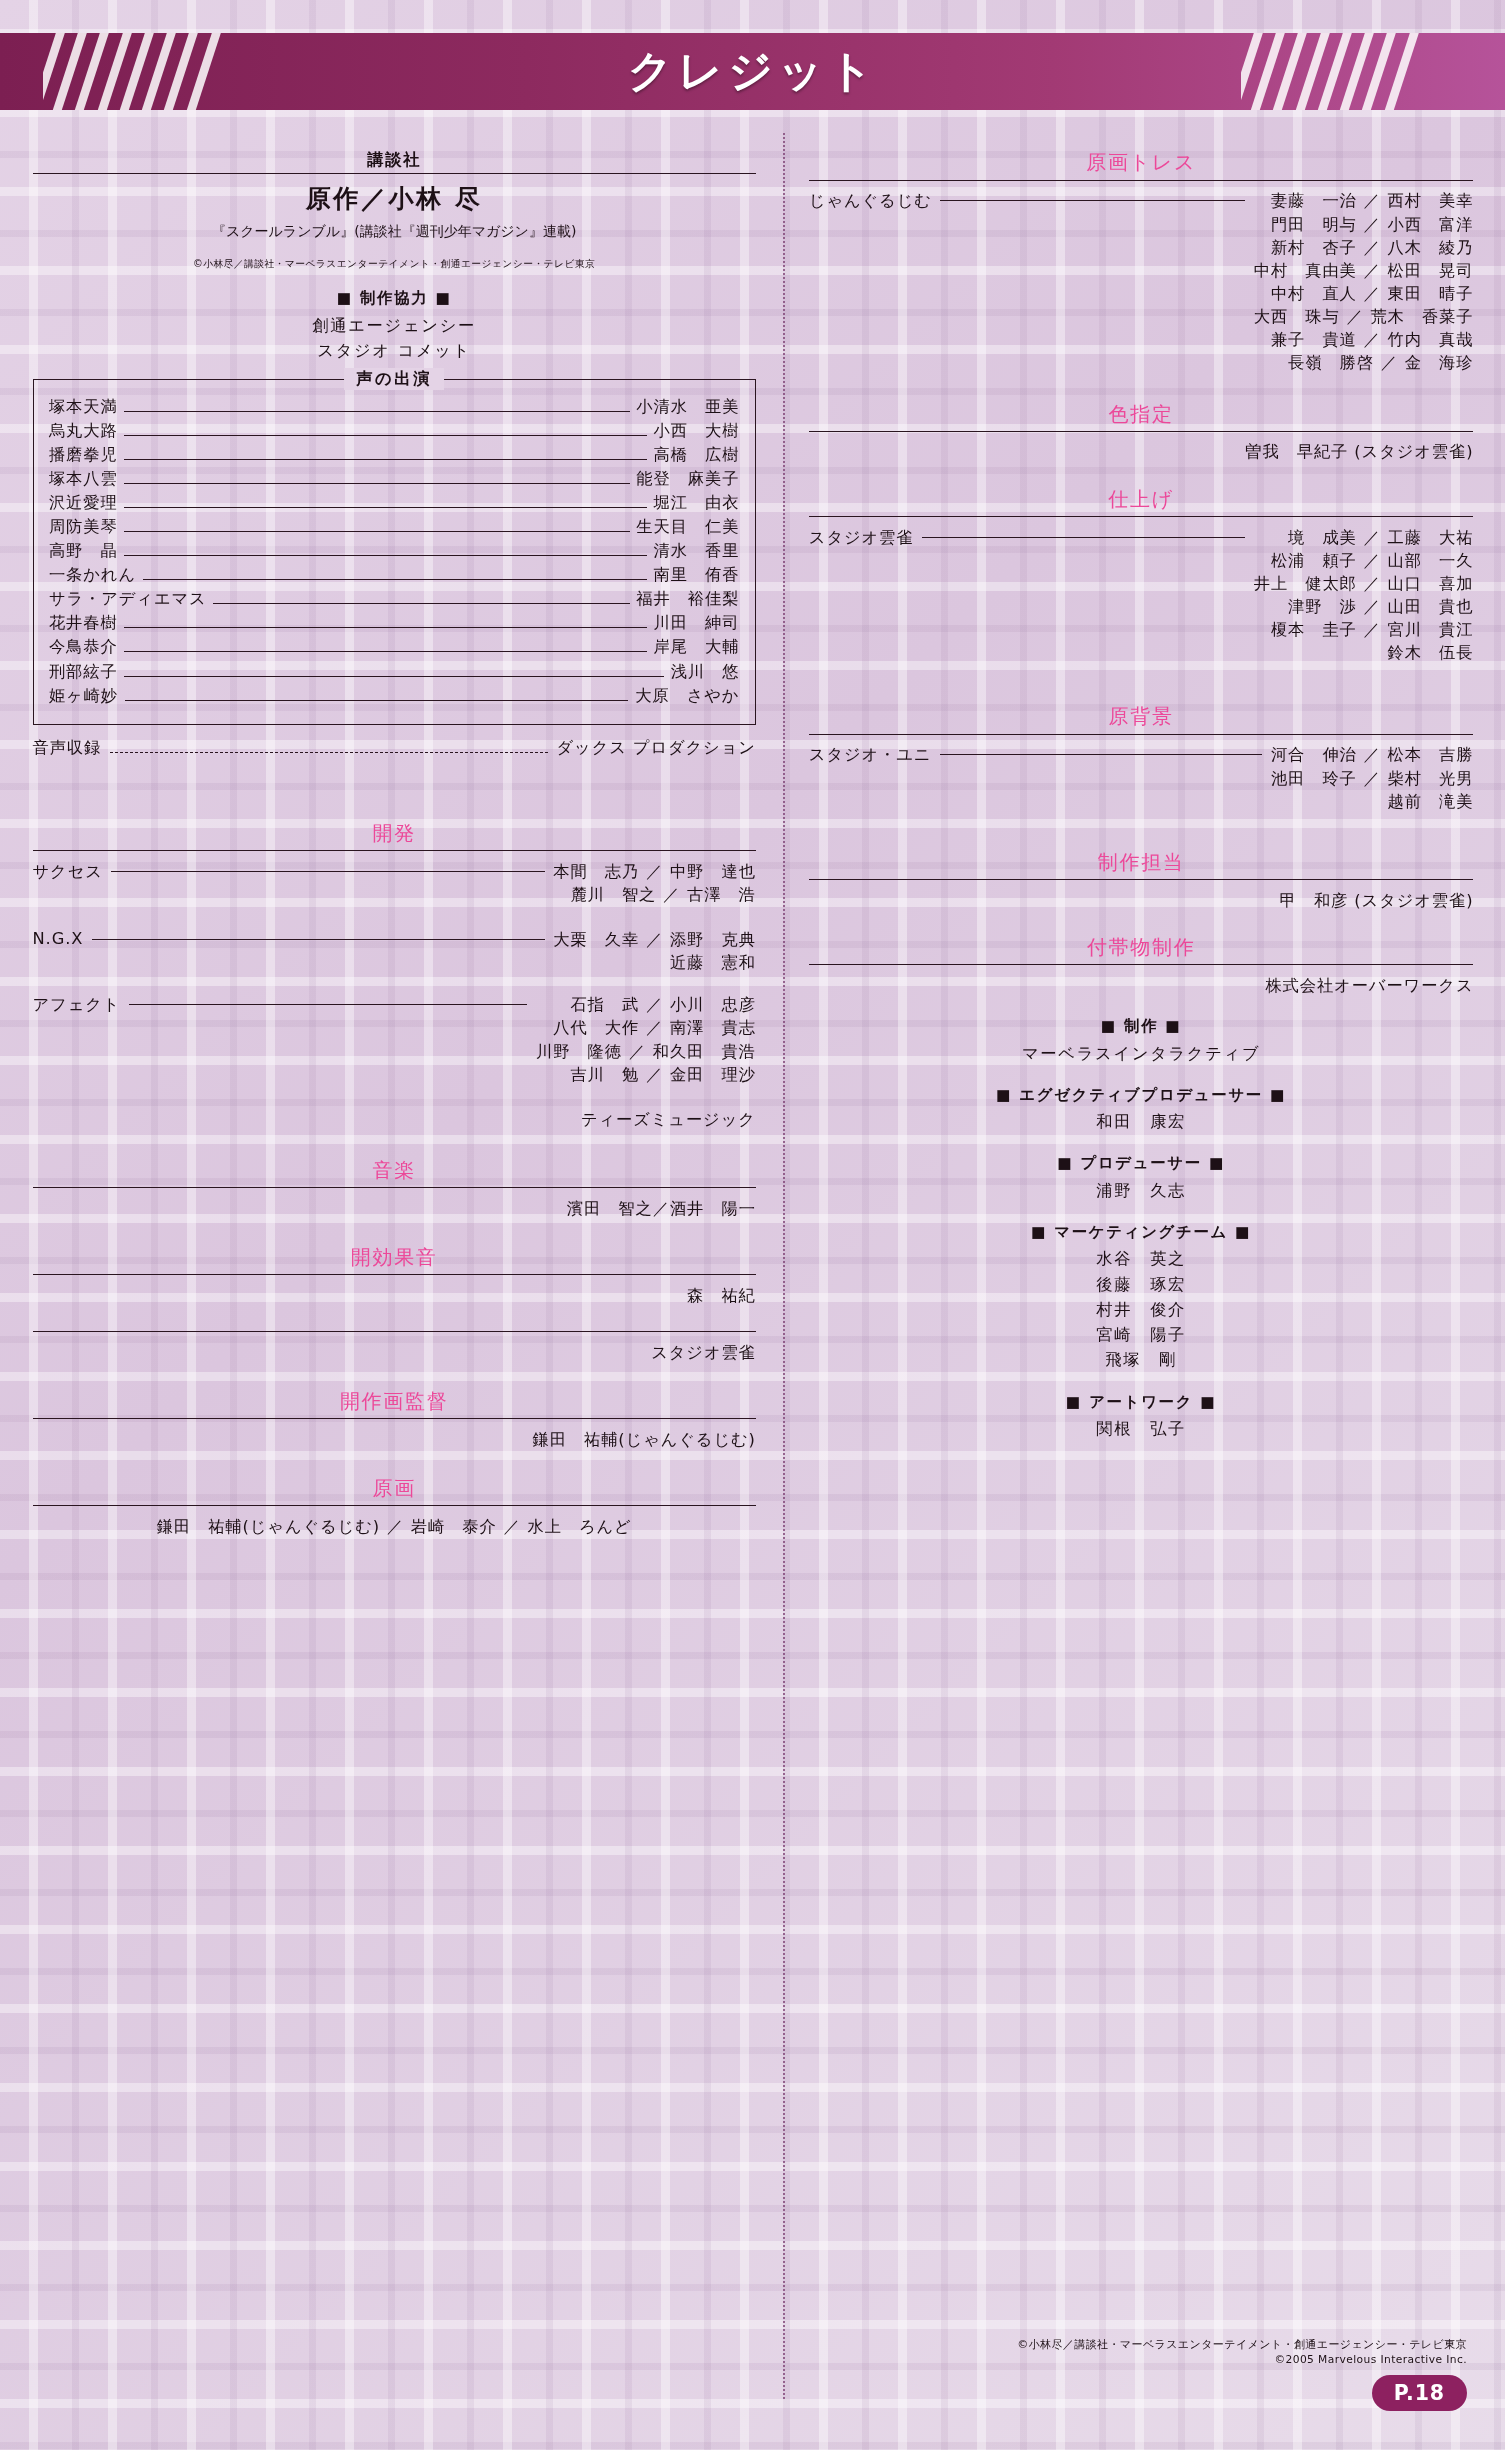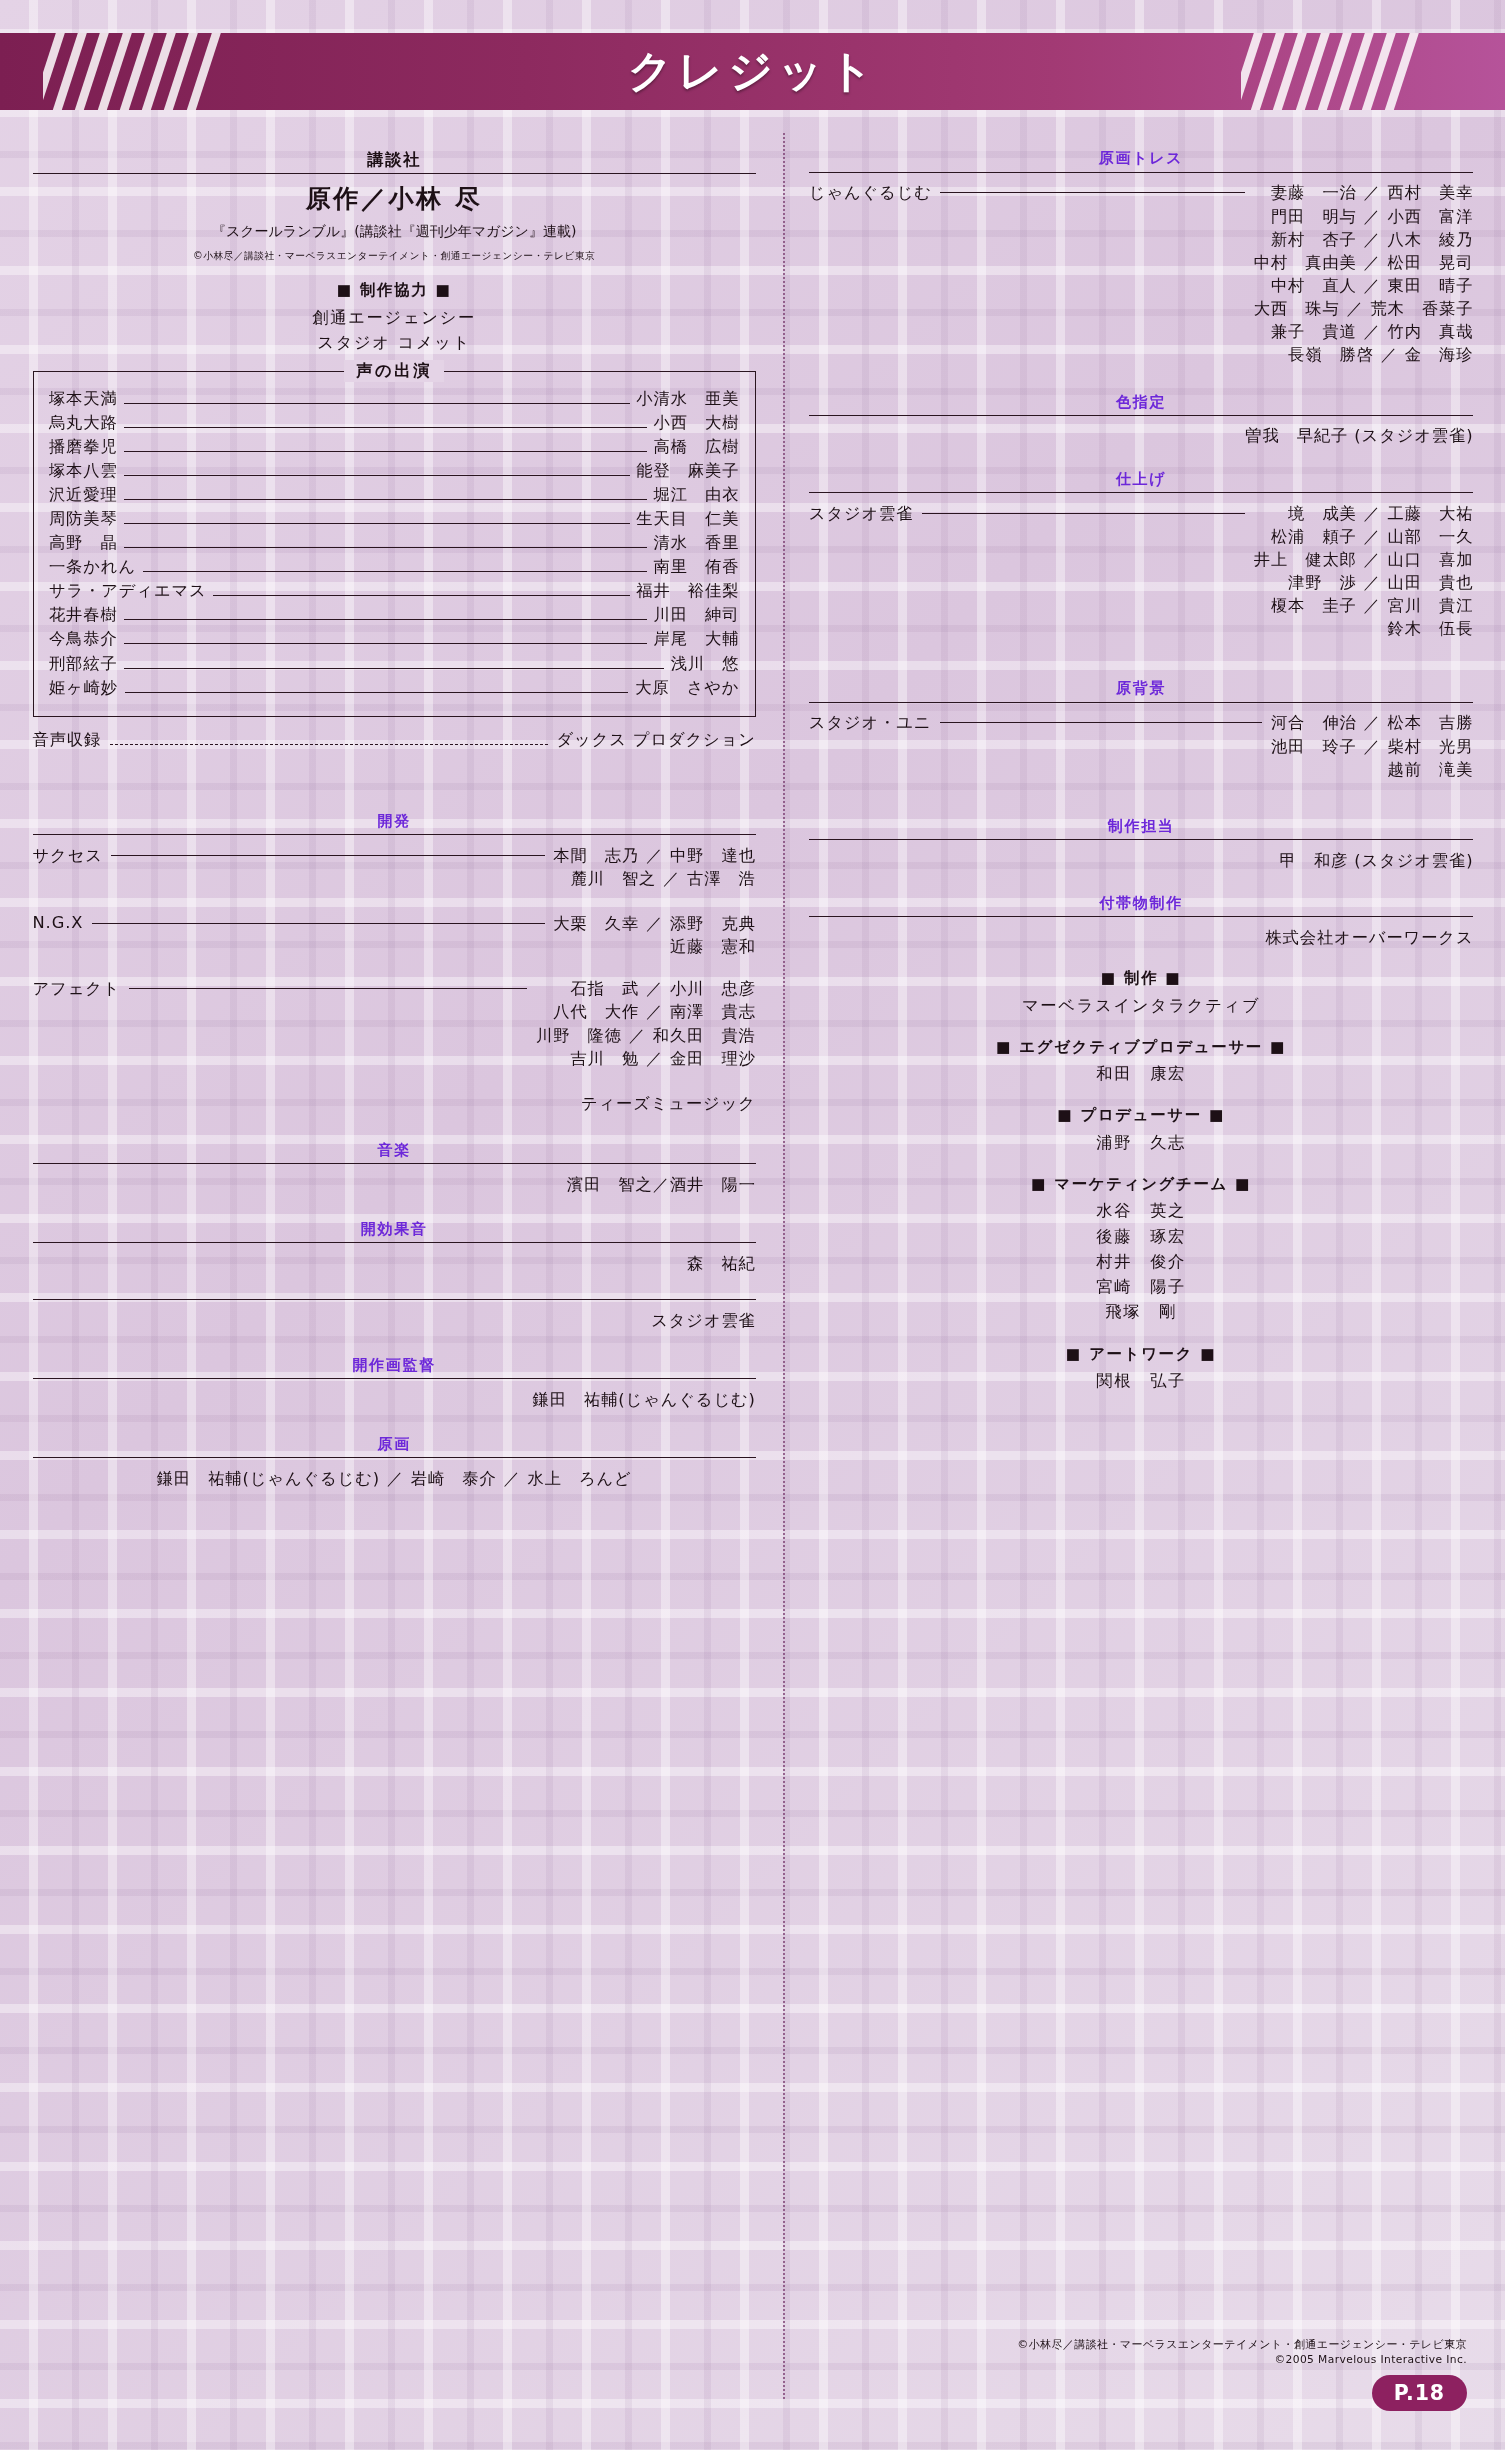--- a/index.html
+++ b/index.html
@@ -83,24 +83,24 @@
     left: 52%;
     top: 133px;
     bottom: 51px;
     border-left: 2.6px dotted #7c3f72;
     opacity: 0.75;
   }
 
   
   .section-head {
     text-align: center;
-    font-size: 15px;
-    font-weight: bold;
+    font-size: 20px;
+    font-weight: normal;
     letter-spacing: 1.7px;
-    color: #6d28d9;
+    color: #ec4899;
     margin: 0 0 1.7px 0;
   }
   .rule {
     border-top: 1.7px solid #2a1520;
     margin: 3.4px 0 8.6px 0;
   }
   .center { text-align: center; }
   .right { text-align: right; }
 
   .topblock { text-align: center; margin-bottom: 13.7px; }
@@ -114,21 +114,21 @@
     border-top: 1.7px solid #2a1520;
     margin: 1.7px auto 7.7px auto;
     width: 100%;
   }
   .bigcredit {
     font-size: 25px;
     font-weight: bold;
     letter-spacing: 2.6px;
     margin-bottom: 8.6px;
   }
-  .serialline { font-size: 14px; margin-bottom: 9px; }
+  .serialline { font-size: 14px; margin-bottom: 17px; }
   .copyline { font-size: 9.8px; letter-spacing: 0.4px; }
 
   .blocktitle {
     font-size: 15.4px;
     font-weight: bold;
     letter-spacing: 1.7px;
     text-align: center;
     margin: 17px 0 5.1px 0;
   }
   .plainname {

